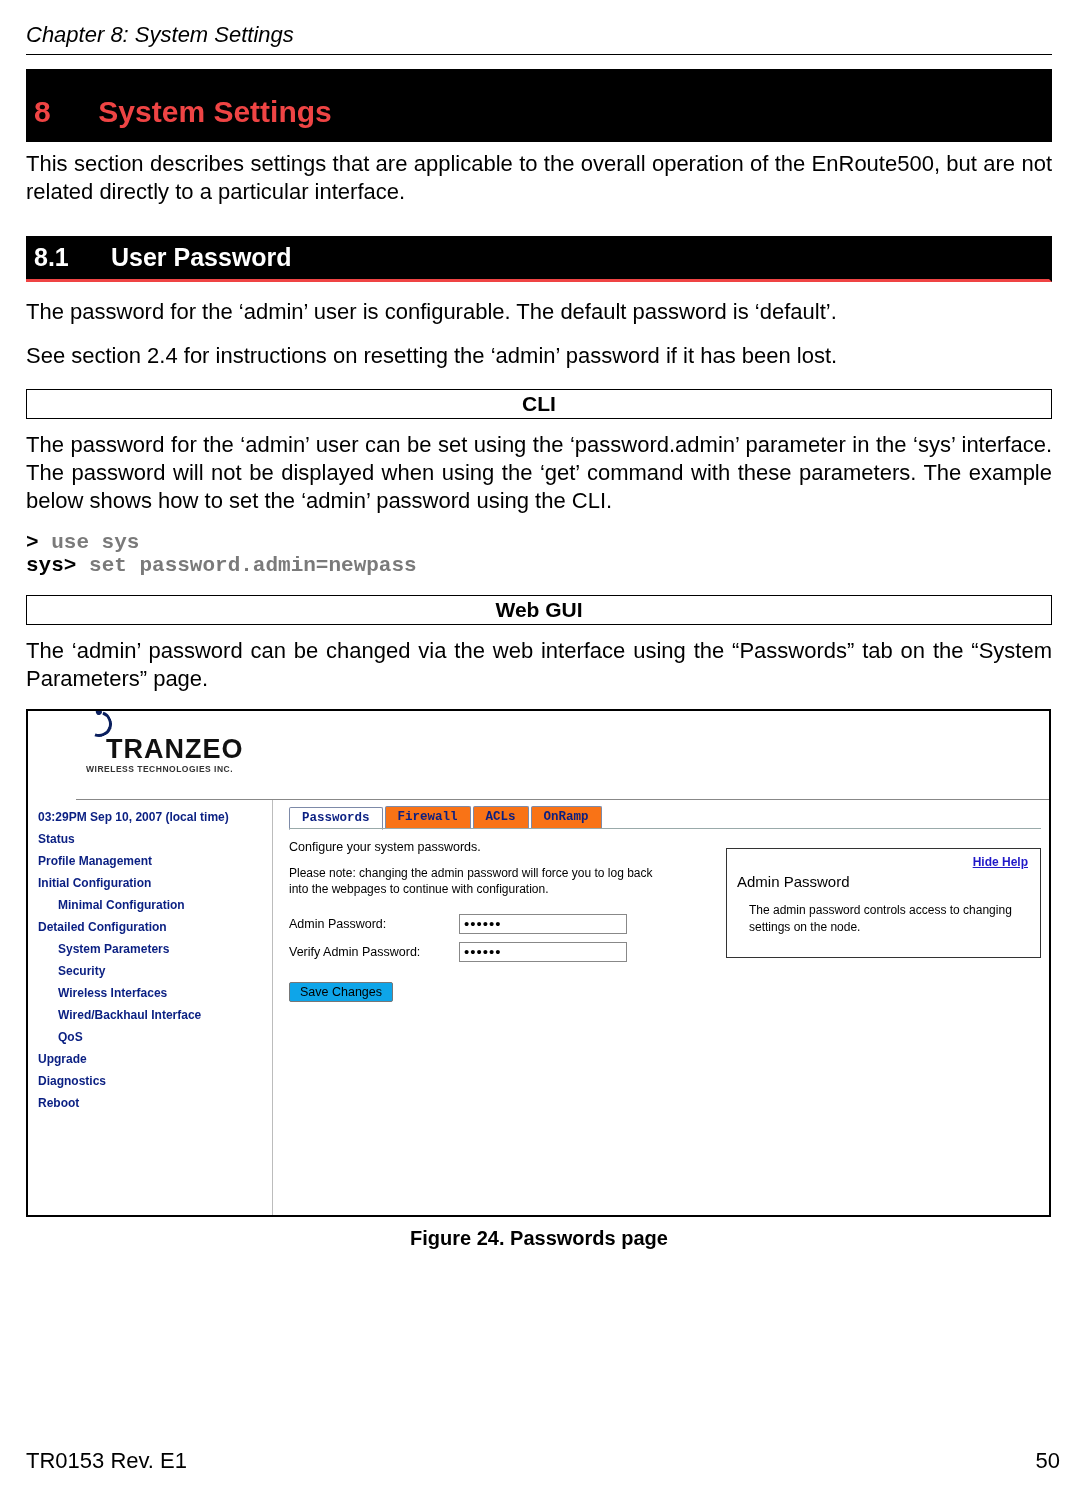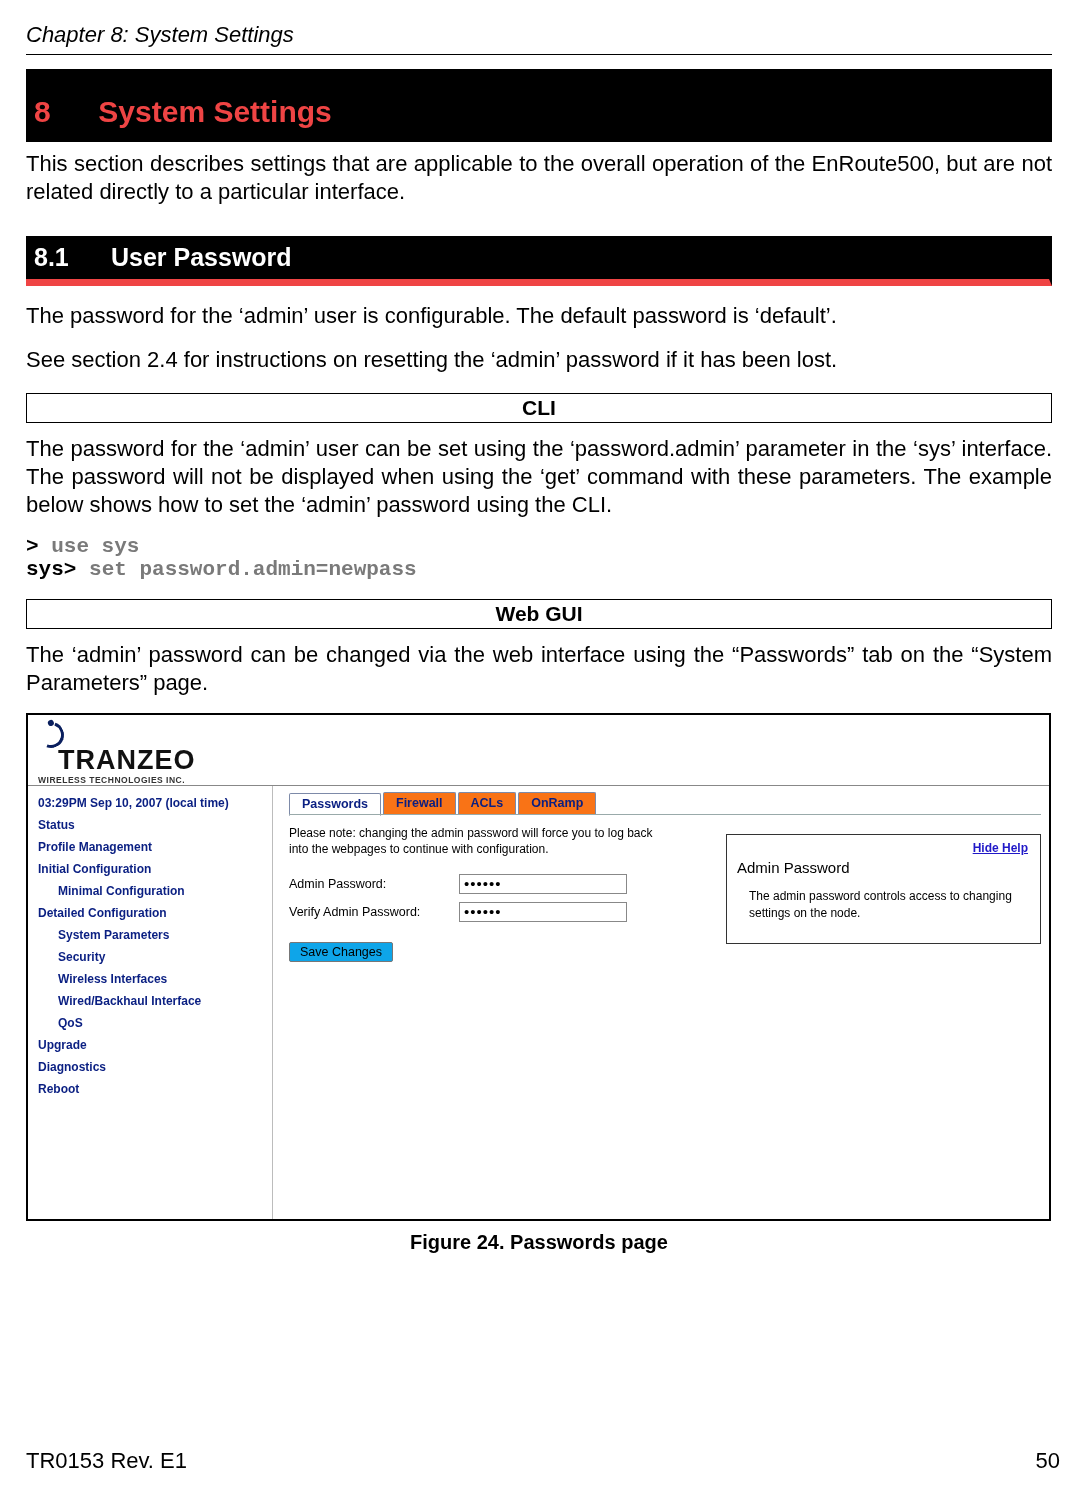--- a/index.html
+++ b/index.html
@@ -32,21 +32,21 @@
   }
   .chapter-bar .num { display:inline-block; width: 56px; }
   .section-bar {
     background: #000;
     color: #fff;
     font-weight: bold;
     font-size: 25px;
     padding: 7px 12px 7px 8px;
     margin: 30px 0 16px 0;
     border-right: 3px solid #000;
-    border-bottom: 7px solid #ef4444;
+    border-bottom: 3px solid #ef4444;
   }
   .section-bar .num { display:inline-block; width: 70px; }
   p.body { margin: 0 0 16px 0; line-height: 1.28; text-align: justify; }
   .boxed-label {
     border: 1px solid #000;
     text-align: center;
     font-weight: bold;
     font-size: 21px;
     padding: 2px 0;
     margin: 18px 0 12px 0;
@@ -66,26 +66,27 @@
   .figure {
     width: 1025px;
     height: 508px;
     border: 2px solid #000;
     background: #fff;
     display: flex;
     flex-direction: column;
     overflow: hidden;
   }
   .fig-logo {
-    height: 71px;
+    height: 89px;
     border-bottom: 1px solid #888;
     display:flex;
-    align-items:flex-end;
+    align-items:flex-start;
     padding-left: 10px;
     gap: 0;
+    margin-left: 48px;
   }
   .logo-text {
     font-family: Arial, sans-serif;
     font-weight: 900;
     font-size: 27px;
     letter-spacing: 1px;
     color:#111;
     position:relative;
     line-height: 1;
   }
@@ -140,21 +141,21 @@
     flex: 1 1 auto;
     padding: 6px 8px 6px 16px;
     font-family: Verdana, Geneva, sans-serif;
     font-size: 12.5px;
     position: relative;
   }
   .content hr.tabline {
     border:none; border-top:1px solid #9aa; margin: 0 0 10px 0;
     position: relative; top: -1px;
   }
-  .tabs { display:flex; gap:0; }
+  .tabs { display:flex; gap:0;font-family:Liberation Mono, monospace; }
   .tab {
     border: 1px solid #7d8aa8;
     border-bottom: none;
     padding: 3px 12px 4px 12px;
     font-weight: bold;
     font-size: 12.5px;
     color: #0a1f82;
     background: #f97316;
     cursor:pointer;
     margin-right: 2px;
@@ -290,20 +291,21 @@
           </div>
       </div>
       <div class="content">
         <div class="tabs" id="tabs">
             <div class="tab active">Passwords</div>
             <div class="tab">Firewall</div>
             <div class="tab">ACLs</div>
             <div class="tab">OnRamp</div>
           </div>
         <hr class="tabline">
+        <div class="desc">Configure your system passwords.</div>
         <div class="note">Please note: changing the admin password will force you to log back into the webpages to continue with configuration.</div>
         <div class="form-row">
           <label>Admin Password:</label>
           <input type="password" value="••••••" style="">
         </div>
         <div class="form-row">
           <label>Verify Admin Password:</label>
           <input type="password" value="••••••" style="">
         </div>
         <button class="save-btn">Save Changes</button>

